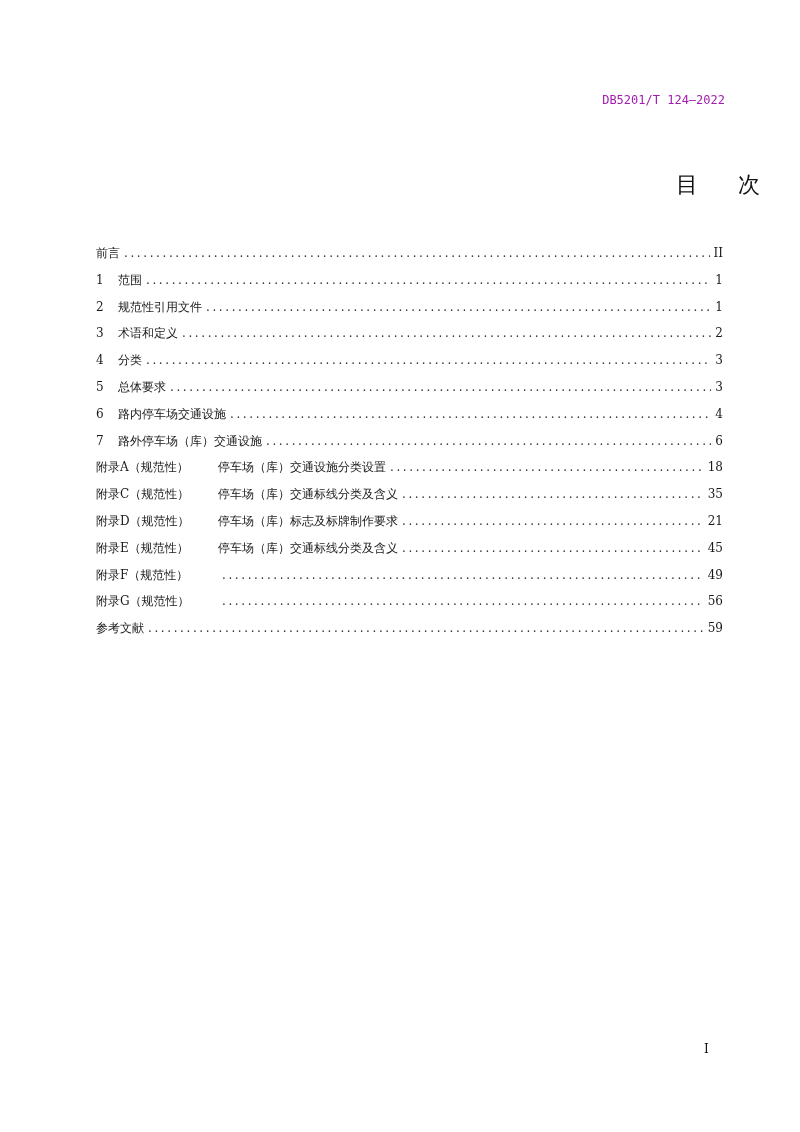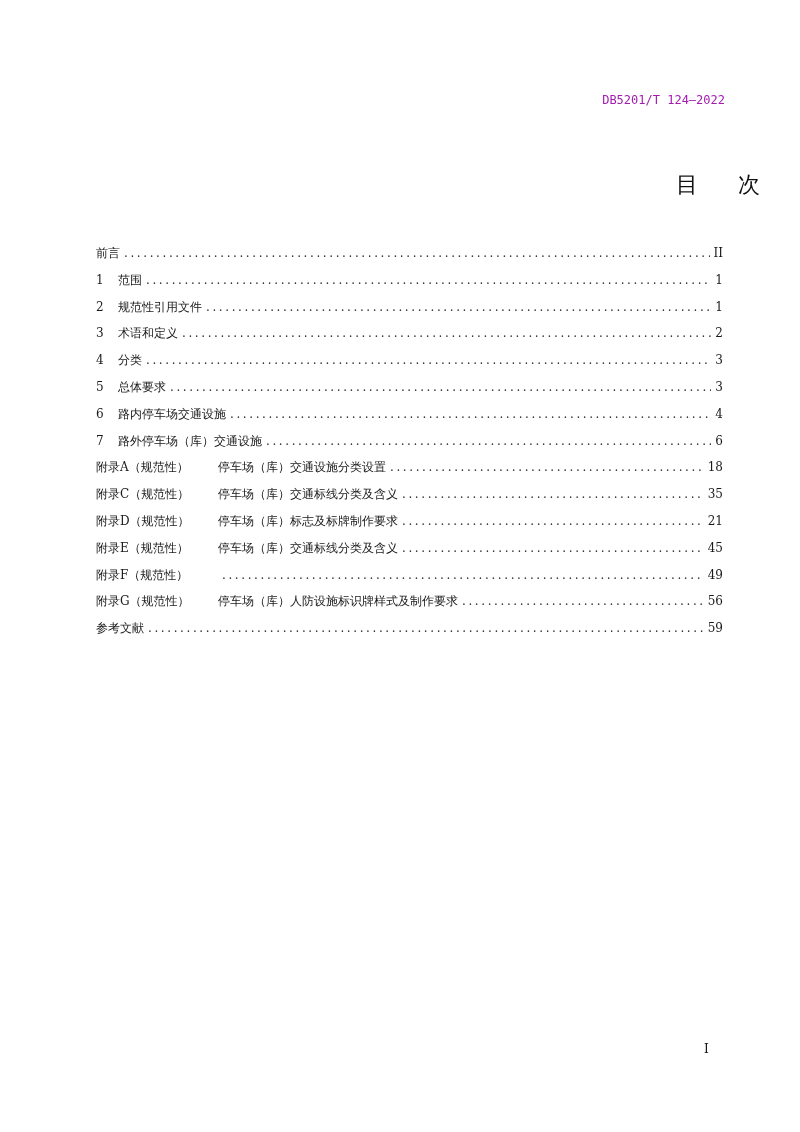--- a/index.html
+++ b/index.html
@@ -120,21 +120,20 @@
     <span class="toc-dots"></span>
     <span class="toc-page">45</span>
   </li>
   <li class="toc-row">
     <span class="toc-prefix">附录F（规范性）</span>
     <span class="toc-dots"></span>
     <span class="toc-page">49</span>
   </li>
   <li class="toc-row">
     <span class="toc-prefix">附录G（规范性）</span>
-    <span class="toc-label">停车场（库）人防设施标识牌样式及制作要求</span>
     <span class="toc-dots"></span>
     <span class="toc-page">56</span>
   </li>
   <li class="toc-row">
     <span class="toc-label">参考文献</span>
     <span class="toc-dots"></span>
     <span class="toc-page">59</span>
   </li>
 </ul>
 

